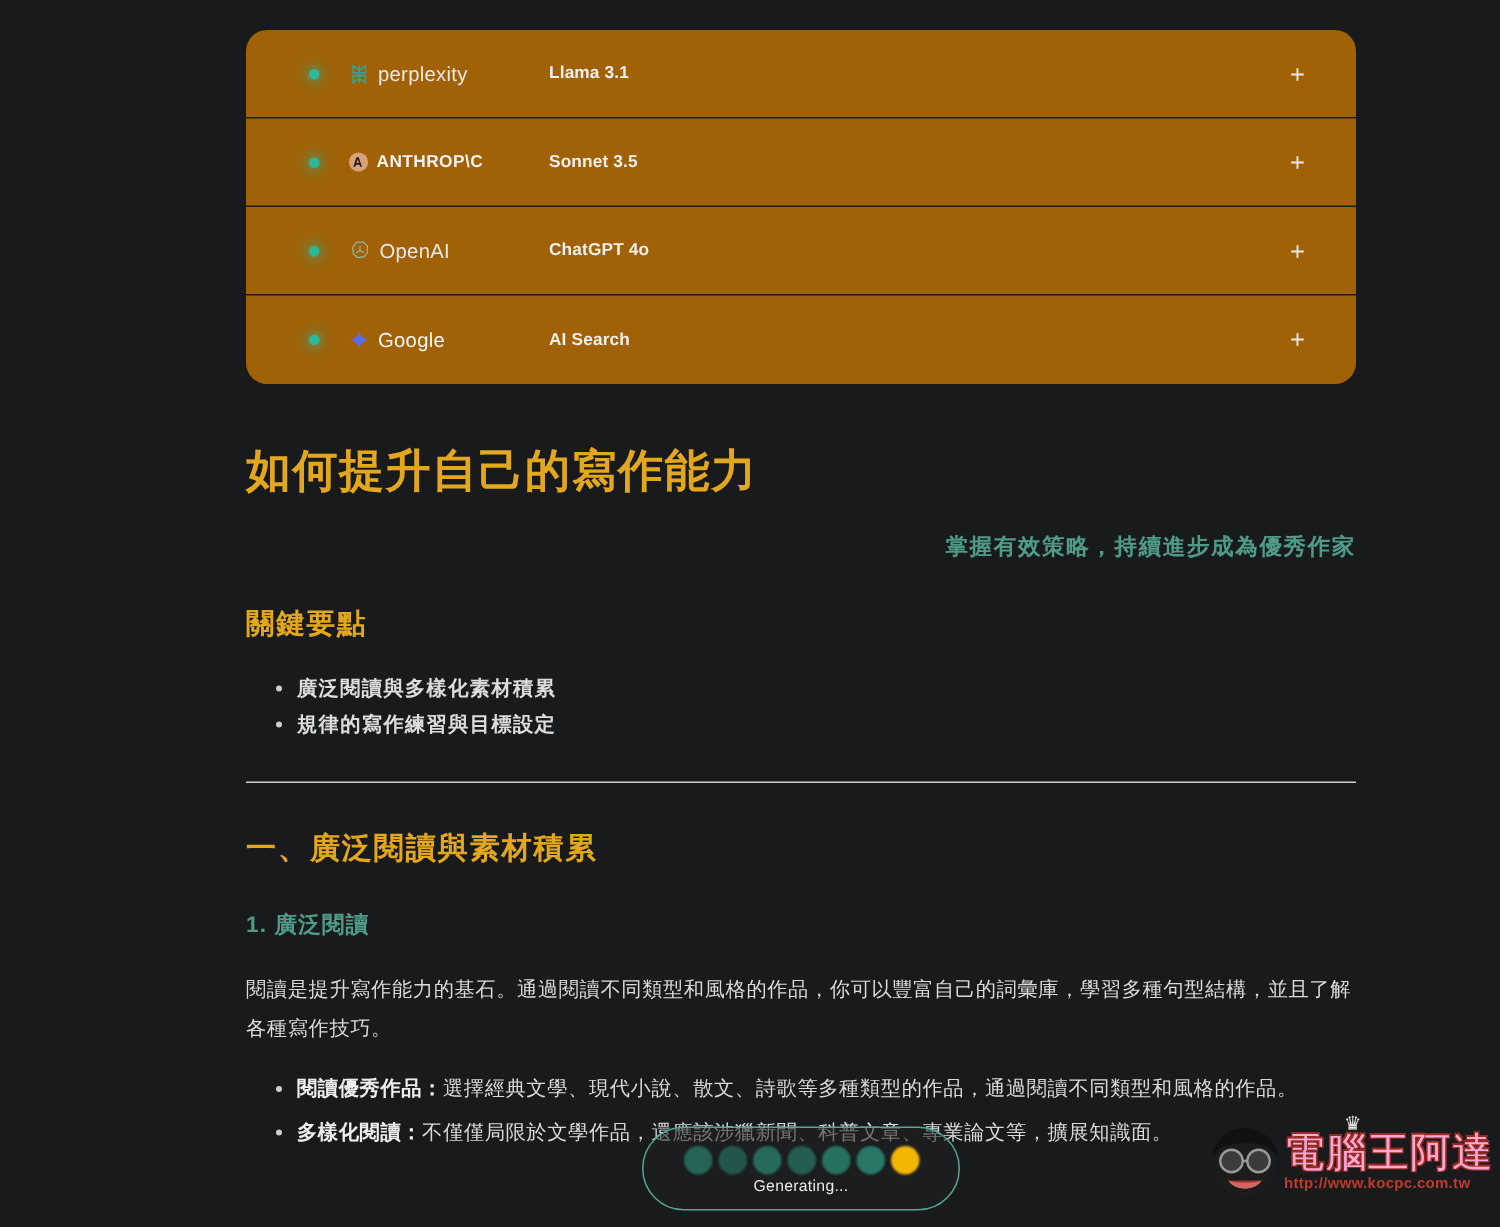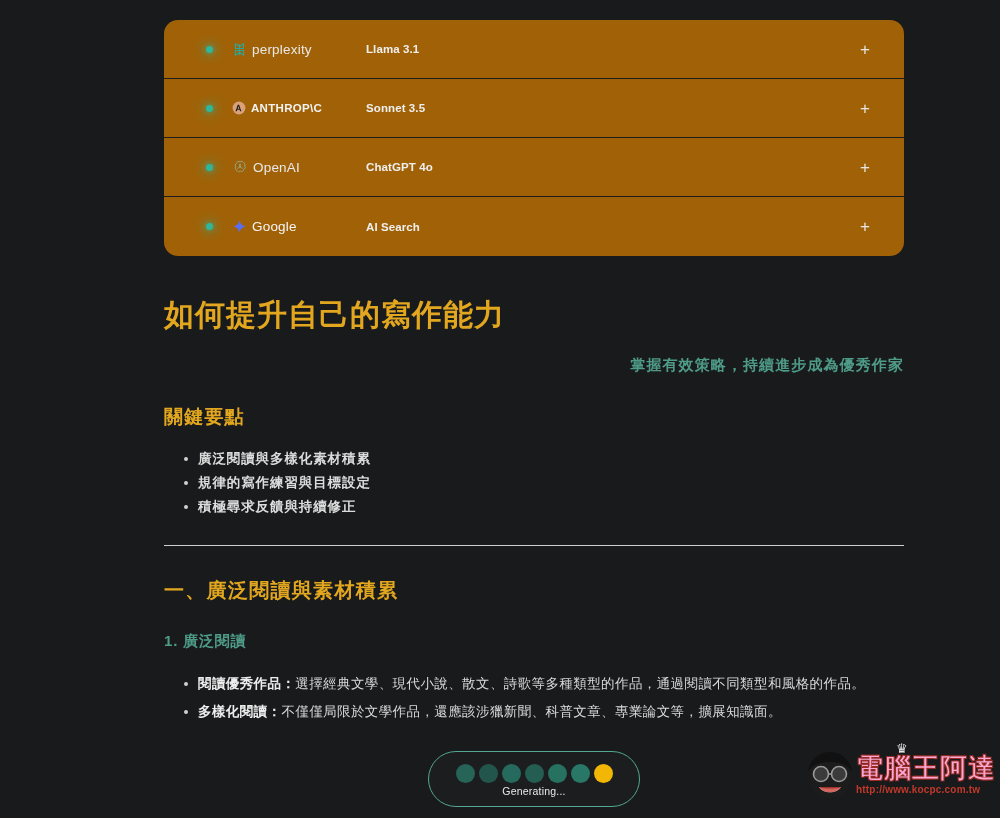--- a/index.html
+++ b/index.html
@@ -392,29 +392,29 @@
 
   <h1 class="doc-title">如何提升自己的寫作能力</h1>
 
   <div class="doc-subtitle">掌握有效策略，持續進步成為優秀作家</div>
 
   <h2 class="h2-gold">關鍵要點</h2>
 
   <ul class="keypoints">
     <li>廣泛閱讀與多樣化素材積累</li>
     <li>規律的寫作練習與目標設定</li>
-    <li>積極尋求反饋與持續修正</li>
   </ul>
 
   <div class="divider"></div>
 
   <h2 class="h2-section">一、廣泛閱讀與素材積累</h2>
 
   <h3 class="h3-teal">1. 廣泛閱讀</h3>
 
+  <p class="body-text">閱讀是提升寫作能力的基石。通過閱讀不同類型和風格的作品，你可以豐富自己的詞彙庫，學習多種句型結構，並且了解各種寫作技巧。</p>
 
   <ul class="body-list">
     <li><b>閱讀優秀作品：</b><span>選擇經典文學、現代小說、散文、詩歌等多種類型的作品，通過閱讀不同類型和風格的作品。</span></li>
     <li><b>多樣化閱讀：</b><span>不僅僅局限於文學作品，還應該涉獵新聞、科普文章、專業論文等，擴展知識面。</span></li>
   </ul>
 
 </div>
 
 <div class="generating-pill">
   <div class="pill-dots">

